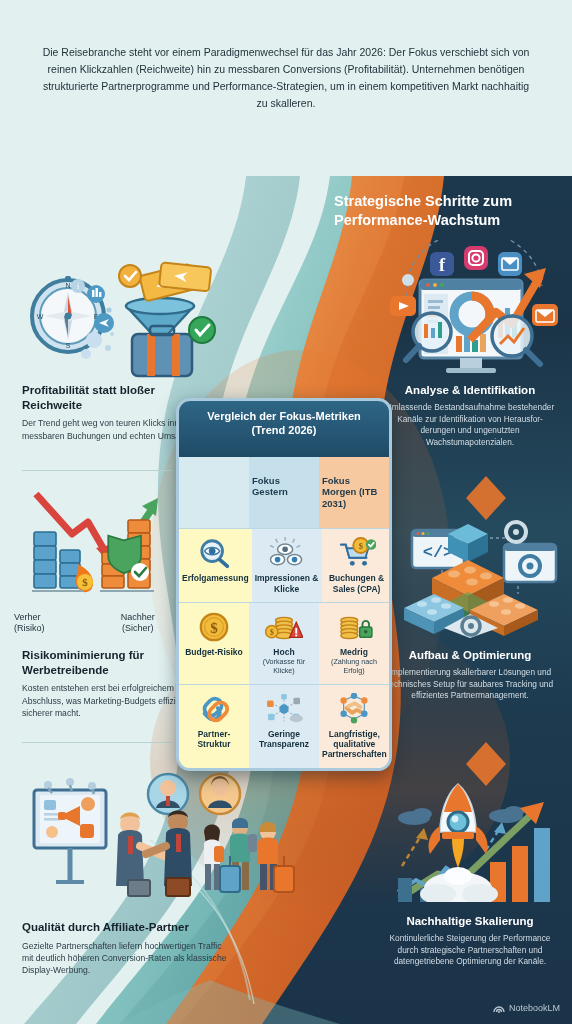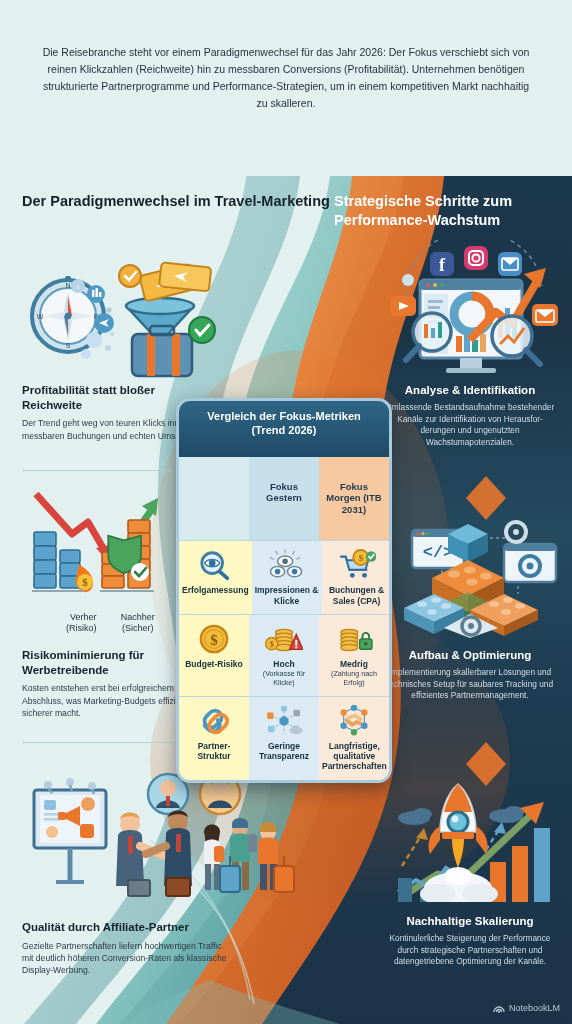--- a/index.html
+++ b/index.html
@@ -56,22 +56,22 @@
     border:3px solid #a9c9dd;
     box-shadow:0 6px 18px rgba(8,28,45,.45);
   }
   .card-head{
     background:linear-gradient(180deg,#2e6685 0%,#1f4a66 100%);
     color:#fff; text-align:center; padding:8px 10px 19px;
     font-size:11px; font-weight:bold; line-height:1.3;
   }
   .card-colhead{ display:flex; }
   .card-colhead > div{
-    font-size:9.5px; font-weight:bold; text-align:center; line-height:1.25;
-    padding:24px 3px; color:#1e3a4c;
+    font-size:9.5px; font-weight:bold; text-align:left; line-height:1.25;
+    padding:18px 3px; color:#1e3a4c;
   }
   .ch-a{ flex:0 0 33.33%; background:#d7eaf0; }
   .ch-b{ flex:0 0 33.33%; background:#c5dfeb; }
   .ch-c{ flex:0 0 33.34%; background:#f6c9a0; }
 
   .card-row{ display:flex; border-top:1px solid #bcd6e2; }
   .card-row > div{
     flex:0 0 33.33%; text-align:center; padding:8px 3px 8px;
     display:flex; flex-direction:column; align-items:center; justify-content:flex-start;
   }
@@ -170,21 +170,20 @@
     <path d="M165,860 C218,898 244,950 254,1004" stroke="#d5ecea" stroke-width="1.4" fill="none" opacity=".6"></path>
 
     <path d="M486,476 l20,22 l-20,22 l-20,-22 Z" fill="#e8762c" opacity=".9"></path>
     <path d="M486,742 l20,22 l-20,22 l-20,-22 Z" fill="#e8762c" opacity=".9"></path>
   </svg>
 
   <div class="header">
     <div class="subtitle">Die Reisebranche steht vor einem Paradigmenwechsel für das Jahr 2026: Der Fokus verschiebt sich von reinen Klickzahlen (Reichweite) hin zu messbaren Conversions (Profitabilität). Unternehmen benötigen strukturierte Partnerprogramme und Performance-Strategien, um in einem kompetitiven Markt nachhaitig zu skalleren.</div>
   </div>
 
-  <div class="sec-head left">Der Paradigmenwechsel im Travel-Marketing</div>
   <div class="sec-head right">Strategische Schritte zum Performance-Wachstum</div>
 
   <svg class="ill" style="left:16px; top:238px; width:210px; height:140px;" viewBox="0 0 210 140">
 
     <circle cx="52" cy="78" r="36" fill="#cfe3ef" stroke="#3f7d9e" stroke-width="4"></circle>
     <circle cx="52" cy="78" r="28" fill="#f4f8fb" stroke="#5d9cbb" stroke-width="2"></circle>
     <polygon points="52,54 57,78 52,102 47,78" fill="#cdd9e2"></polygon>
     <polygon points="28,78 52,73 76,78 52,83" fill="#e3eaef"></polygon>
     <polygon points="52,58 56,78 52,78" fill="#e0543a"></polygon>
     <polygon points="52,98 48,78 52,78" fill="#5c7d92"></polygon>
@@ -278,21 +277,21 @@
 
     <path d="M128,62 L150,56 L150,82 C150,94 140,100 128,104 C118,100 108,94 108,82 L108,56 Z" transform="translate(10,6) scale(0.78)" fill="#4aa45e" stroke="#2b7a41" stroke-width="2.2"></path>
     <circle cx="126" cy="86" r="9" fill="#fff"></circle>
     <path d="M121,86 l4,4 l7,-8" stroke="#2b7a41" stroke-width="2.6" fill="none" stroke-linecap="round"></path>
 
     <line x1="18" y1="105" x2="70" y2="105" stroke="#8fa6b3" stroke-width="2"></line>
     <line x1="86" y1="105" x2="140" y2="105" stroke="#8fa6b3" stroke-width="2"></line>
   </svg>
 
   <div style="position:absolute; left:14px; top:612px; width:165px; display:flex; z-index:6;">
-    <div style="flex:1; text-align:right; font-size:9px; color:#1d2c36; line-height:1.25;">
+    <div style="flex:1; text-align:left; font-size:9px; color:#1d2c36; line-height:1.25;">
       <div>Verher</div>
       <div>(Risiko)</div>
     </div>
     <div style="flex:1; text-align:center; font-size:9px; color:#1d2c36; line-height:1.25;">
       <div>Nachher</div>
       <div>(Sicher)</div>
     </div>
   </div>
 
   <div class="lblock" style="top:648px;">

